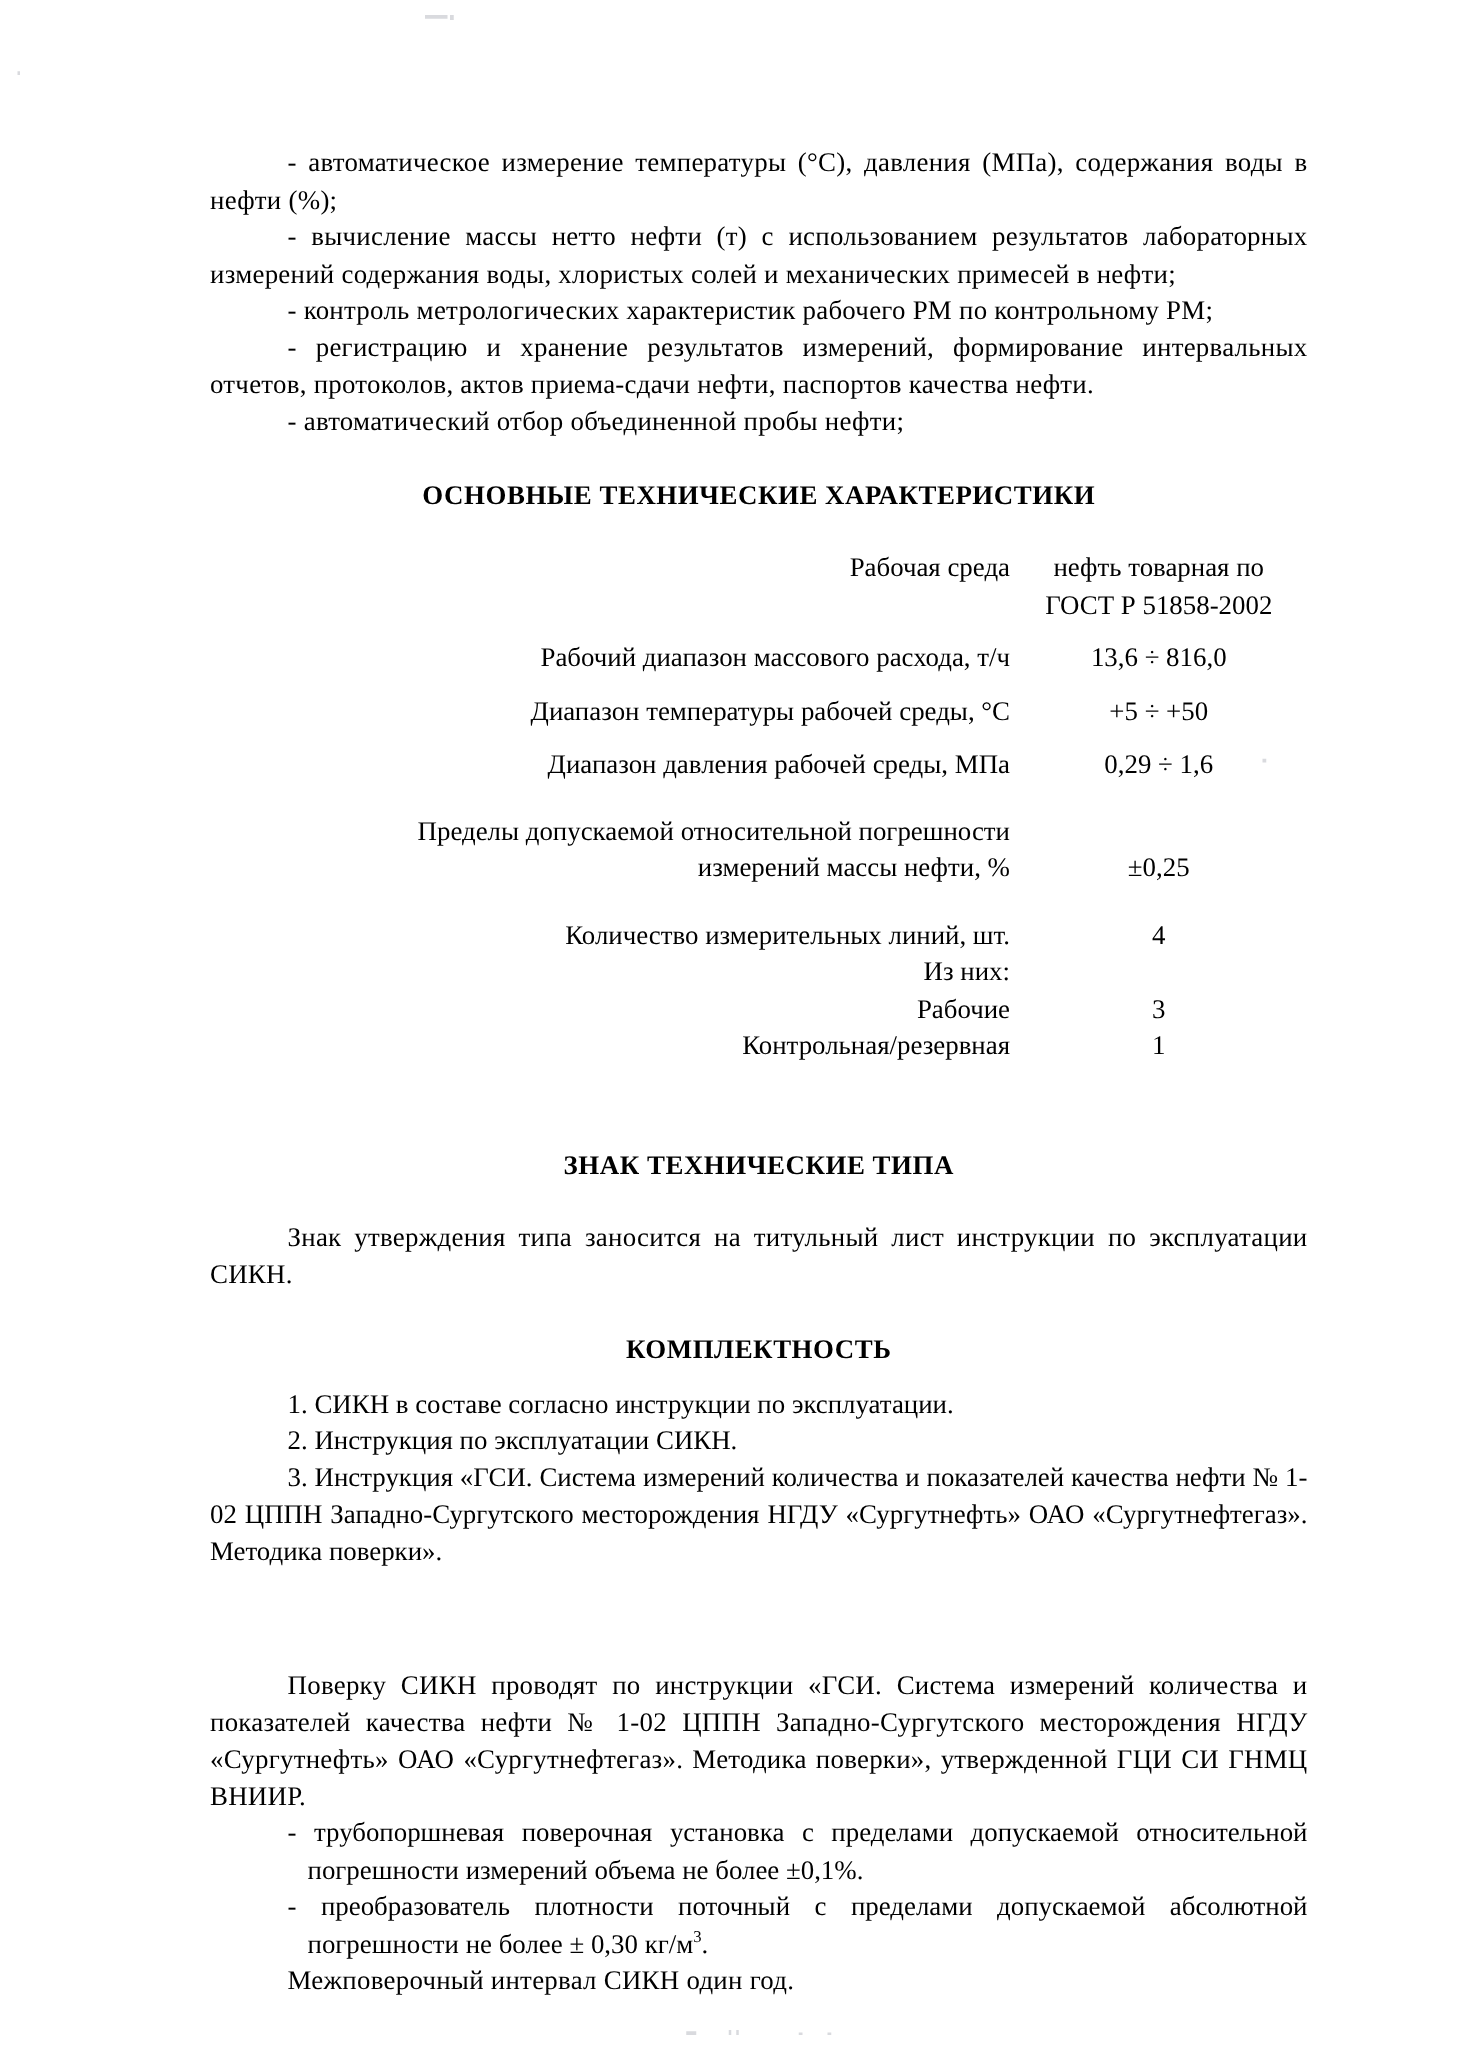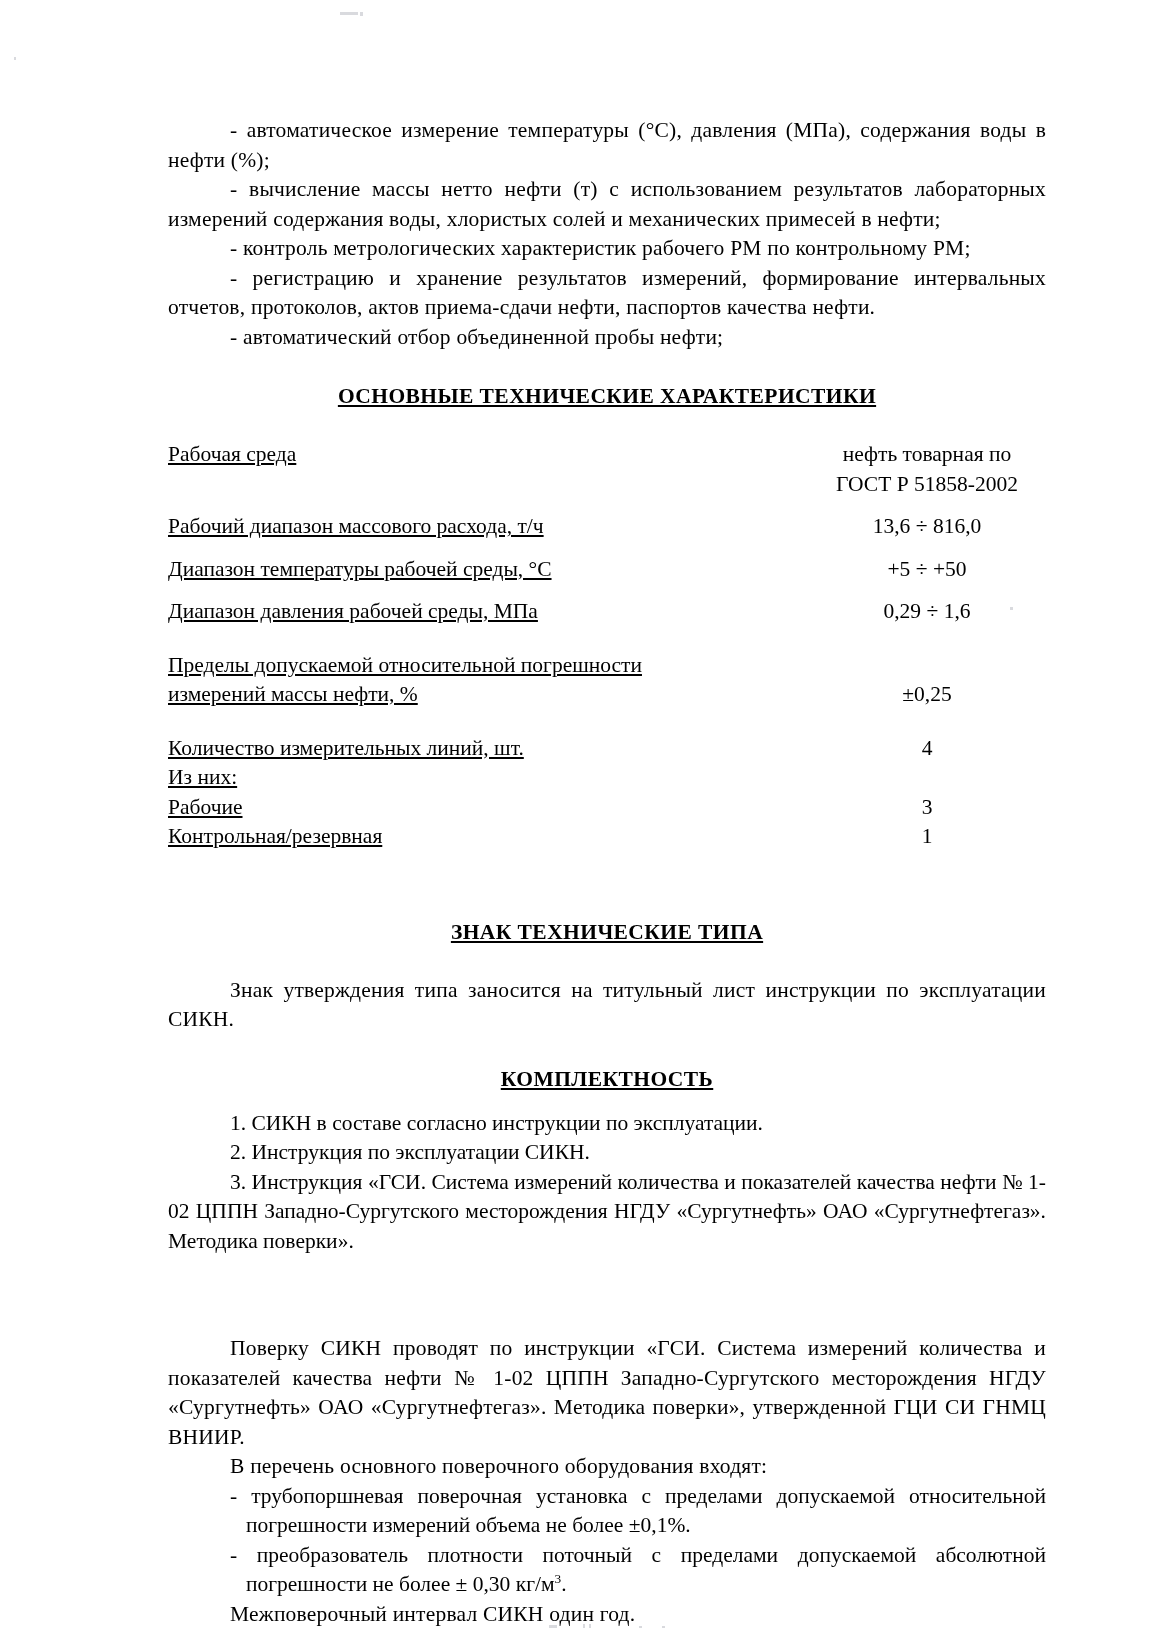--- a/index.html
+++ b/index.html
@@ -48,39 +48,37 @@
   .block-gap-xl { height: 48px; }
   .block-gap-xxl { height: 66px; }
 
   h2.section-title {
     font-size: 21.5px;
     font-weight: bold;
     text-align: center;
     margin: 0;
     letter-spacing: 0.02em;
     line-height: 28px;
-    text-decoration: underline;
   }
 
   
   .specs {
     width: 100%;
     border-collapse: collapse;
     font-size: 21.5px;
     line-height: 29.5px;
   }
   .specs td {
     vertical-align: top;
     padding: 0;
     border: 0;
   }
   .specs td.label {
     width: 640px;
-    text-align: left;
-    text-decoration: underline;
+    text-align: right;
   }
   .specs td.value {
     width: 238px;
     text-align: center;
   }
   .specs tr.spacer td { height: 13px; line-height: 13px; font-size: 1px; }
   .specs tr.spacer-lg td { height: 24px; line-height: 24px; font-size: 1px; }
   .sub-indent { padding-left: 60px; }
 
   
@@ -246,21 +244,20 @@
       <li class="num">3. Инструкция «ГСИ. Система измерений количества и показателей качества нефти № 1-02 ЦППН Западно-Сургутского месторождения НГДУ «Сургутнефть» ОАО «Сургутнефтегаз». Методика поверки».</li>
     </ol>
 
     <div class="block-gap-xl"></div>
 
 
     <div class="block-gap-l"></div>
 
     <p class="para indent">Поверку СИКН проводят по инструкции «ГСИ. Система измерений количества и показателей качества нефти № 1-02 ЦППН Западно-Сургутского месторождения НГДУ «Сургутнефть» ОАО «Сургутнефтегаз». Методика поверки», утвержденной ГЦИ СИ ГНМЦ ВНИИР.</p>
 
-    <p class="para indent-small noindent" style="text-indent:62px">В перечень основного поверочного оборудования входят:</p>
 
     <ul class="plain">
       <li class="dash">- трубопоршневая поверочная установка с пределами допускаемой относительной погрешности измерений объема не более ±0,1%.</li>
       <li class="dash"><span>- преобразователь плотности поточный с пределами допускаемой абсолютной погрешности не более ± 0,30 кг/м</span><sup>3</sup><span>.</span></li>
     </ul>
 
     <p class="para noindent" style="text-indent:62px">Межповерочный интервал СИКН один год.</p>
 
   </div>
 </div>

